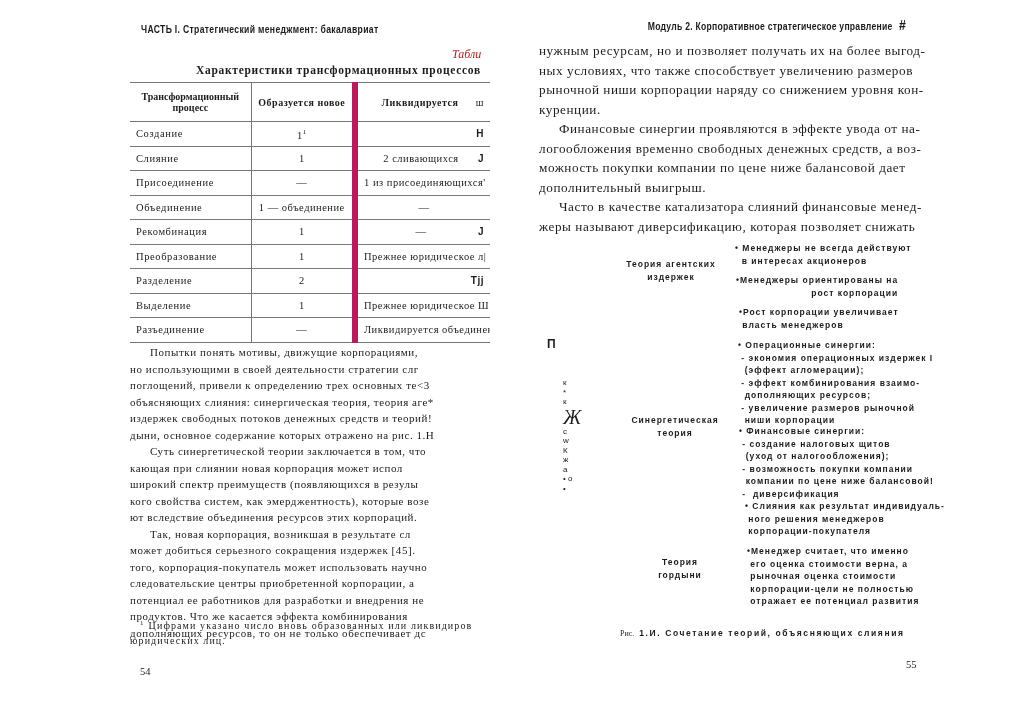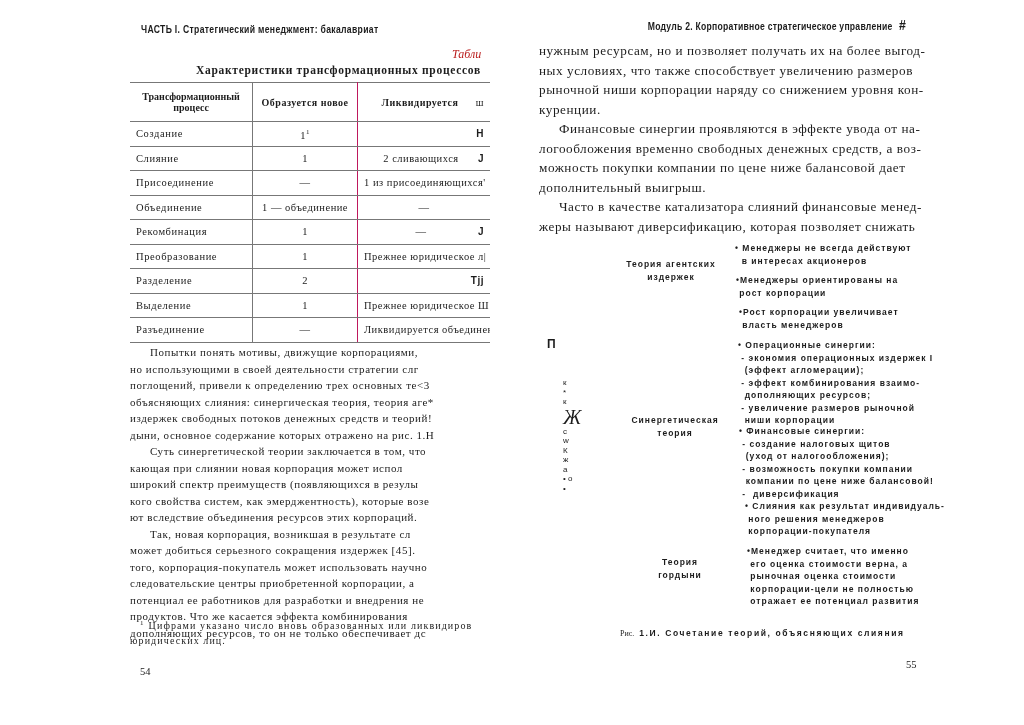--- a/index.html
+++ b/index.html
@@ -10,21 +10,21 @@
     .hdr-right { right: 118px; top: 16px; font-family: "Liberation Sans", sans-serif; font-weight: bold; font-size: 10.5px; letter-spacing: 0.3px; white-space: nowrap; transform: scaleX(0.82); transform-origin: right; }
     .hdr-right .hash { font-size: 15px; margin-left: 8px; }
 
     .tbl-label { left: 452px; top: 47px; font-family: "Liberation Serif", serif; font-style: italic; font-size: 12px; color: #b91c1c; }
     .tbl-title { left: 196px; top: 64px; font-family: "Liberation Serif", serif; font-weight: bold; font-size: 11.5px; letter-spacing: 0.7px; white-space: nowrap; }
 
     .tbl { left: 130px; top: 82px; width: 360px; border-collapse: collapse; font-family: "Liberation Serif", serif; font-size: 10.5px; }
     .tbl td, .tbl th { border-top: 1px solid #777; border-bottom: 1px solid #777; padding: 0 6px; height: 23.5px; vertical-align: middle; }
     .tbl th { height: 38px; font-weight: bold; font-size: 10px; text-align: center; }
     .tbl .c1 { width: 118px; border-right: 1px solid #777; letter-spacing: 0.6px; }
-    .tbl .c2 { width: 110px; border-right: 1px solid #be185d; text-align: center; letter-spacing: 0.5px; }
+    .tbl .c2 { width: 110px; border-right: 6px solid #be185d; text-align: center; letter-spacing: 0.5px; }
     .tbl .c3 { text-align: center; white-space: nowrap; overflow: hidden; letter-spacing: 0.5px; max-width: 120px; }
     .tbl th.c1 { letter-spacing: 0; }
     .mark { font-family: "Liberation Sans", sans-serif; font-weight: bold; font-size: 10px; float: right; }
     .sup { font-size: 7px; vertical-align: super; }
 
     .body-left { left: 130px; top: 344px; width: 372px; font-family: "Liberation Serif", serif; font-size: 11px; line-height: 16.5px; letter-spacing: 0.55px; white-space: nowrap; }
     .body-left .ln { display: block; overflow: hidden; }
     .body-left .ind { padding-left: 20px; }
 
     .fn { left: 130px; top: 616px; width: 372px; font-family: "Liberation Serif", serif; font-size: 10px; line-height: 15px; letter-spacing: 1.1px; white-space: nowrap; }
@@ -179,21 +179,21 @@
   <span class="bl">Теория</span>
   <span class="bl">гордыни</span>
 </div>
 
 <div class="abs fig" style="left:735px; top:242px;">
     <span class="bl" style="white-space: pre;">• Менеджеры не всегда действуют</span>
     <span class="bl" style="white-space: pre;">  в интересах акционеров</span>
   </div>
 <div class="abs fig" style="left:736px; top:274px;">
     <span class="bl" style="white-space: pre;">•Менеджеры ориентированы на</span>
-    <span class="bl" style="white-space: pre;"> рост корпорации</span>
+    <span class="bl" style="white-space: pre; text-align: right;"> рост корпорации</span>
   </div>
 <div class="abs fig" style="left:739px; top:306px;">
     <span class="bl" style="white-space: pre;">•Рост корпорации увеличивает</span>
     <span class="bl" style="white-space: pre;"> власть менеджеров</span>
   </div>
 <div class="abs fig" style="left:738px; top:339px;">
     <span class="bl" style="white-space: pre;">• Операционные синергии:</span>
     <span class="bl" style="white-space: pre;"> - экономия операционных издержек I</span>
     <span class="bl" style="white-space: pre;">  (эффект агломерации);</span>
     <span class="bl" style="white-space: pre;"> - эффект комбинирования взаимо-</span>

